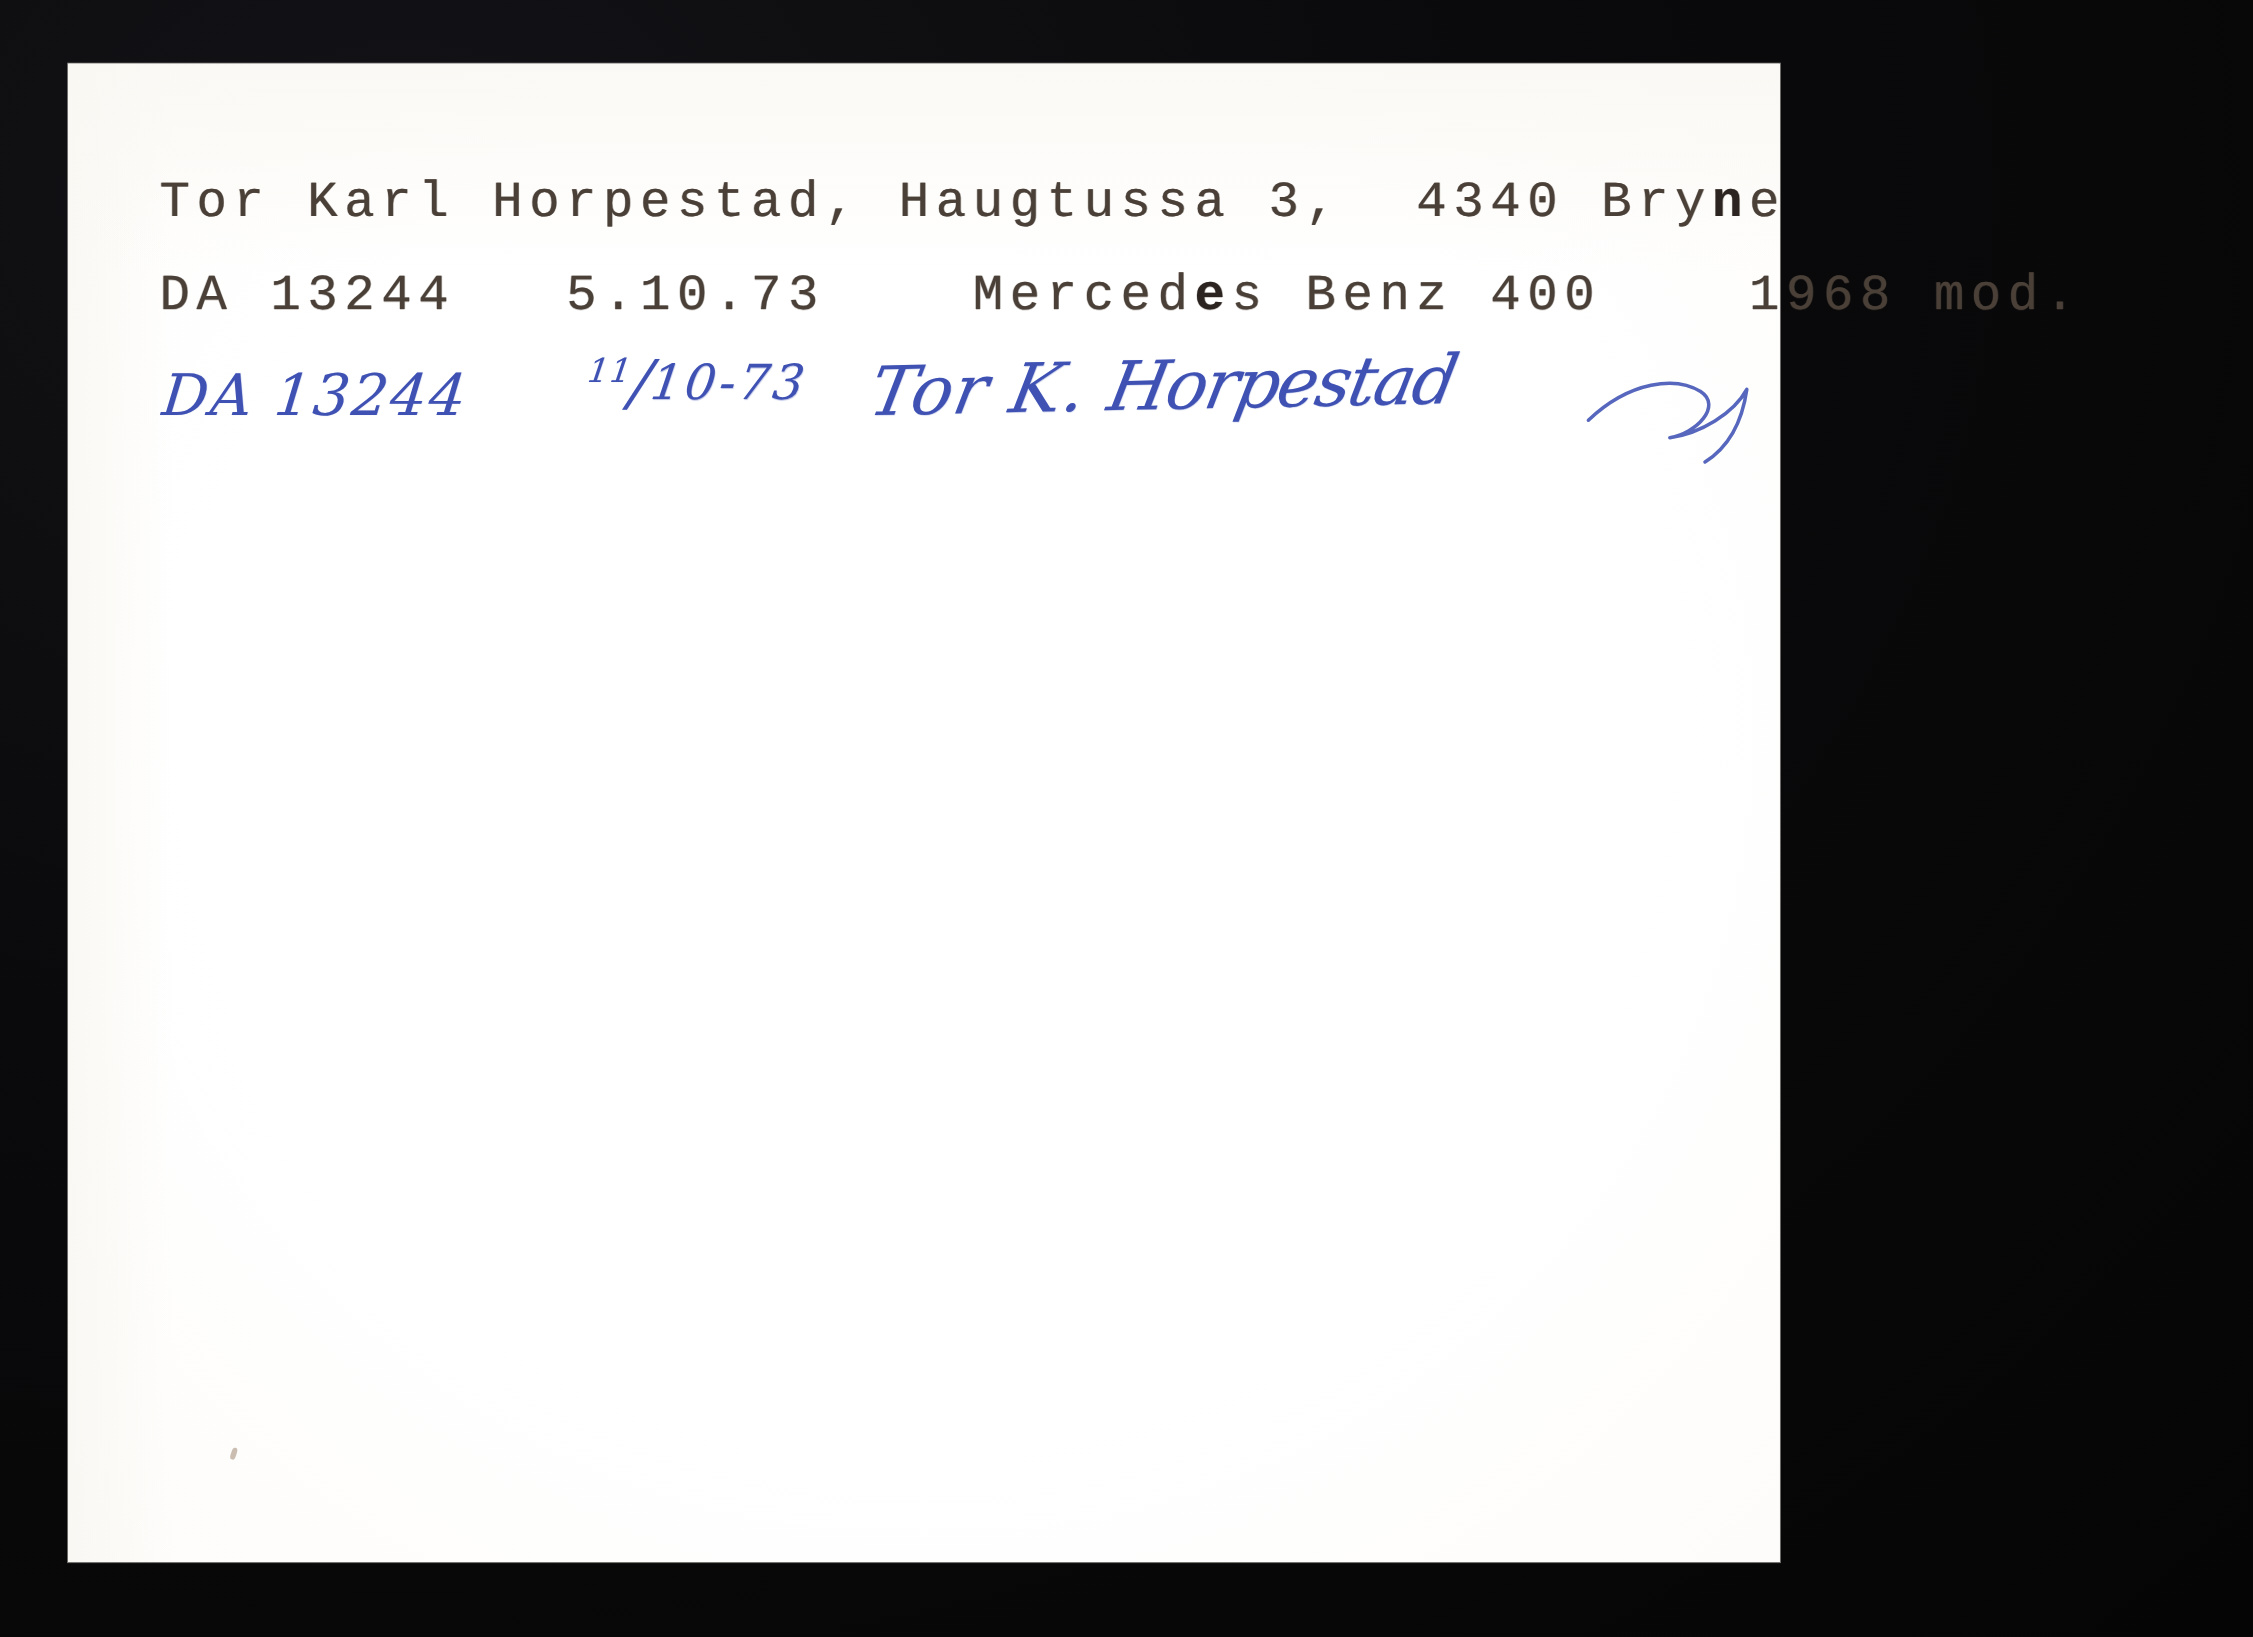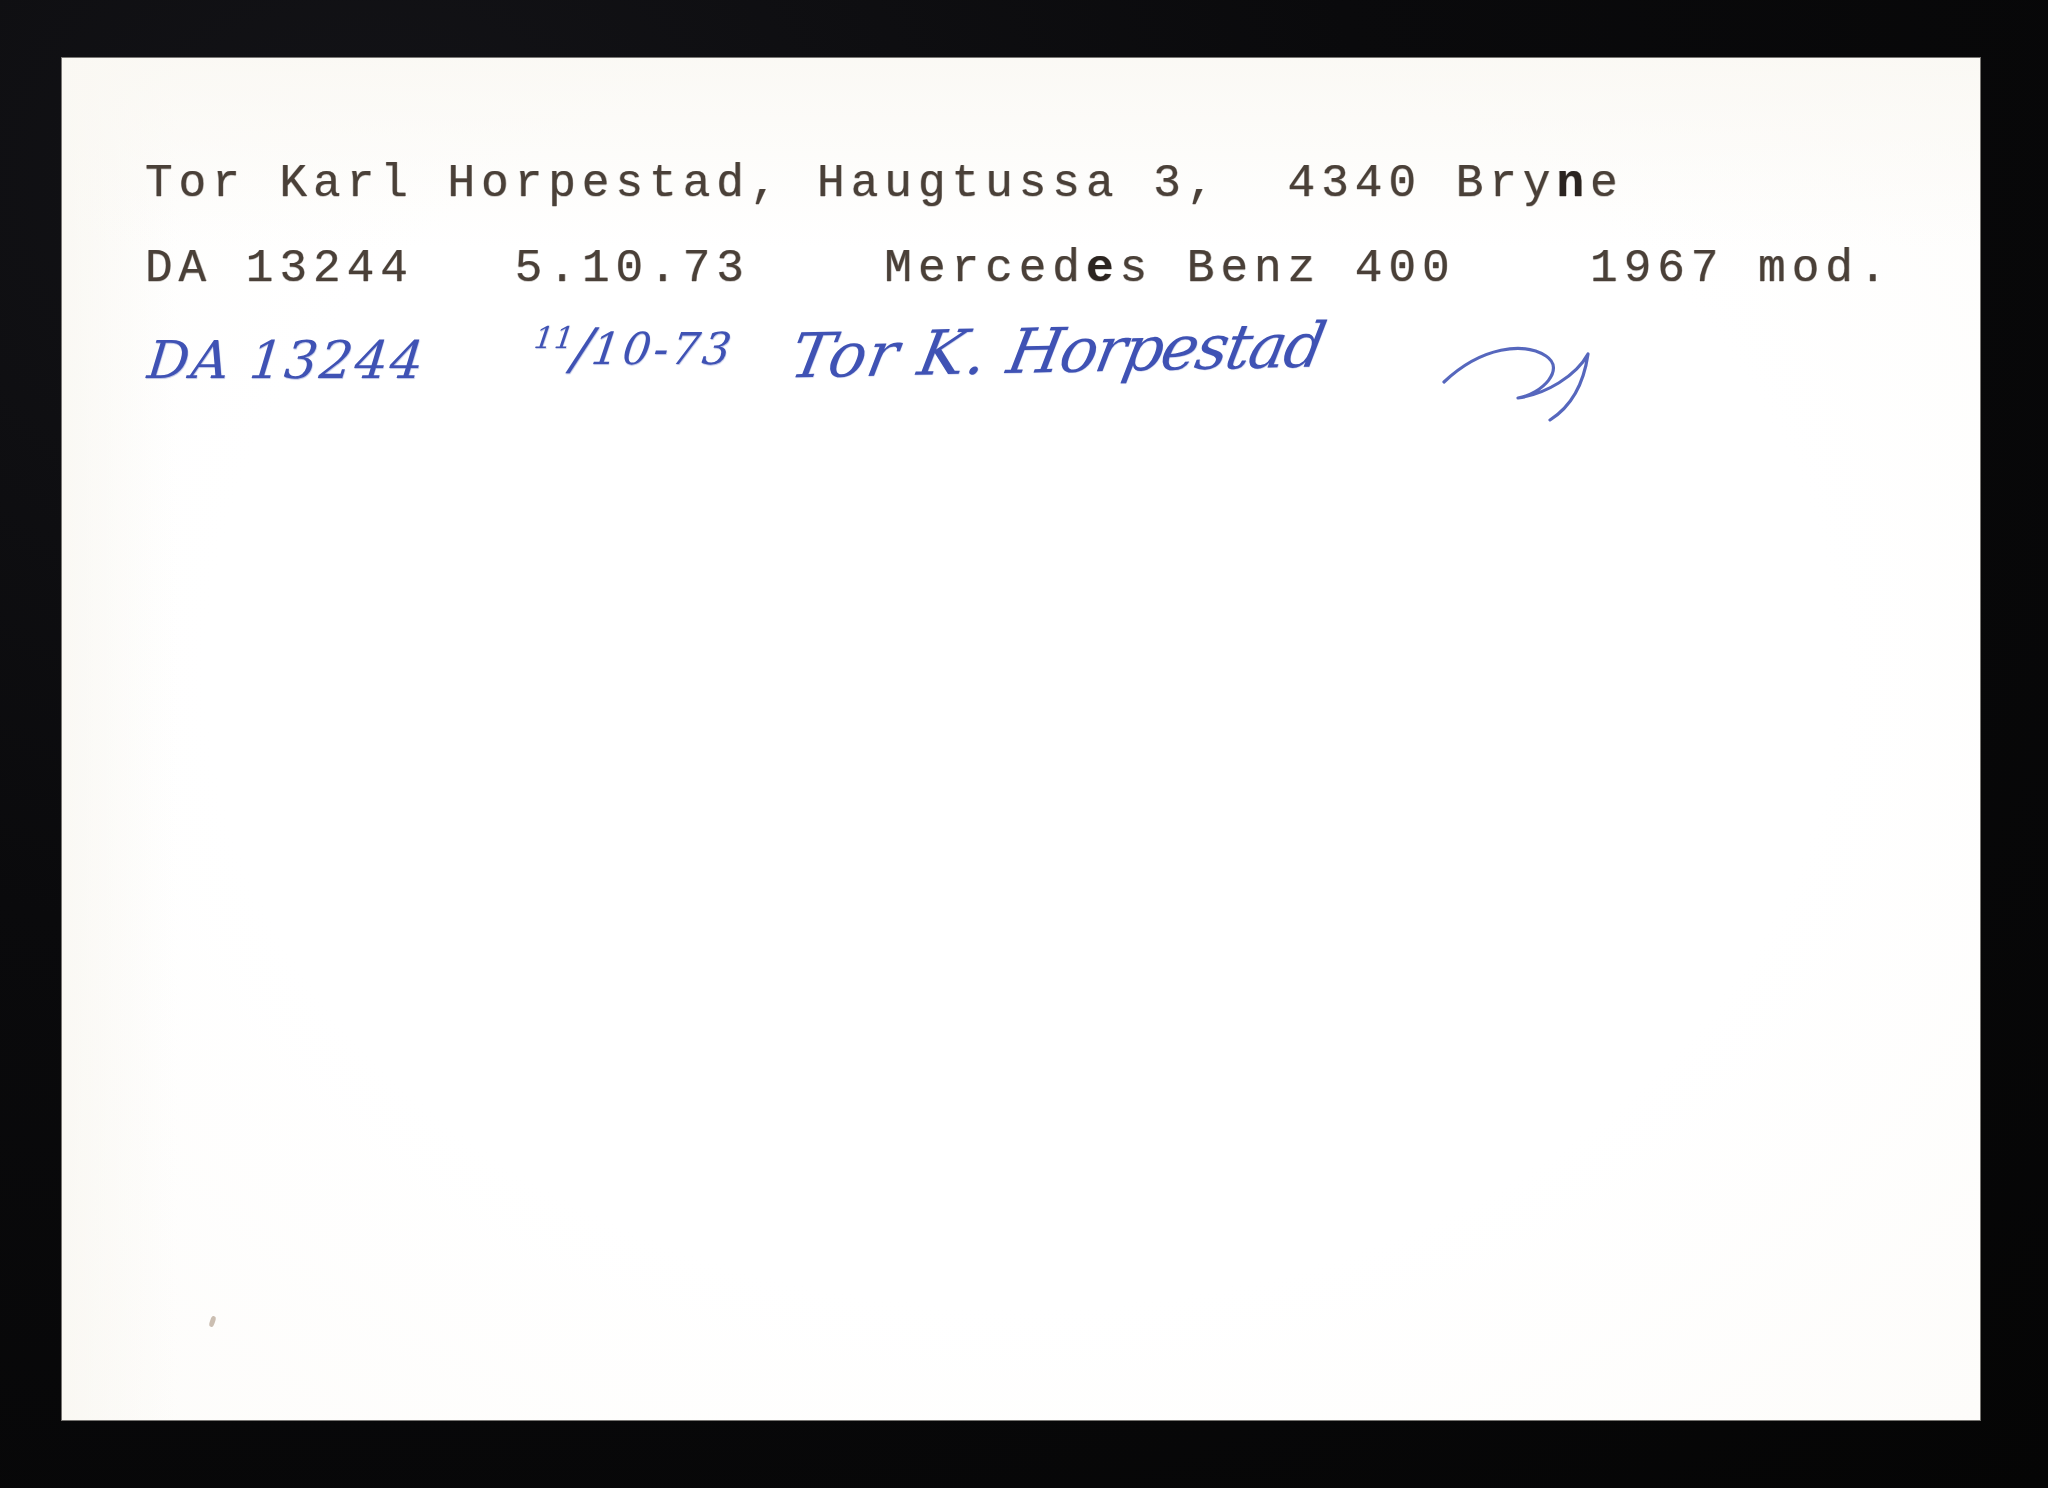--- a/index.html
+++ b/index.html
@@ -24,21 +24,21 @@
     inset: 0;
     background:
       radial-gradient(ellipse at 18% 12%, #131317 0%, #0a0a0c 42%, #050505 100%);
   }
 
   
   #index-card {
     position: absolute;
     left: 62px;
     top: 58px;
-    width: 1918px;
+    width: 1556px;
     height: 1362px;
     background: #ffffff;
     box-shadow: 0 0 0 1px rgba(210,205,198,0.55);
   }
 
   
   #card-paper-tone {
     position: absolute;
     inset: 0;
     background:
@@ -181,21 +181,21 @@
   <div id="scan-backdrop"></div>
 
   <div id="index-card">
 
     <div id="card-paper-tone"></div>
 
     <div id="card-content">
 
       <div class="typed-line" id="typed-line-1"><span>Tor Karl Horpestad</span><span>, </span><span>Haugtussa 3</span><span>,  </span><span>4340</span><span> </span><span>Bry</span><span class="overstrike">n</span><span>e</span></div>
 
-      <div class="typed-line" id="typed-line-2"><span>DA 13244</span><span>   </span><span>5.10.73</span><span>    </span><span>Merced</span><span class="overstrike">e</span><span>s Benz 400</span><span>    </span><span>1967 mod.</span></div>
+      <div class="typed-line" id="typed-line-2"><span>DA 13244</span><span>   </span><span>5.10.73</span><span>    </span><span>Merced</span><span class="overstrike">e</span><span>s Benz 400</span><span>    </span><span>1968 mod.</span></div>
 
       <div id="handwriting-row">
 
         <div class="ink" id="hw-registration">DA 13244</div>
 
         <div class="ink" id="hw-date"><span class="hw-day">11</span><span class="hw-slash">/</span><span class="hw-monthyear">10-73</span></div>
 
         <div class="ink" id="hw-signature"><span>Tor K.</span><span> </span><span class="sig-surname">Horpestad</span></div>
 
         <svg id="signature-flourish" viewBox="0 0 170 86">

